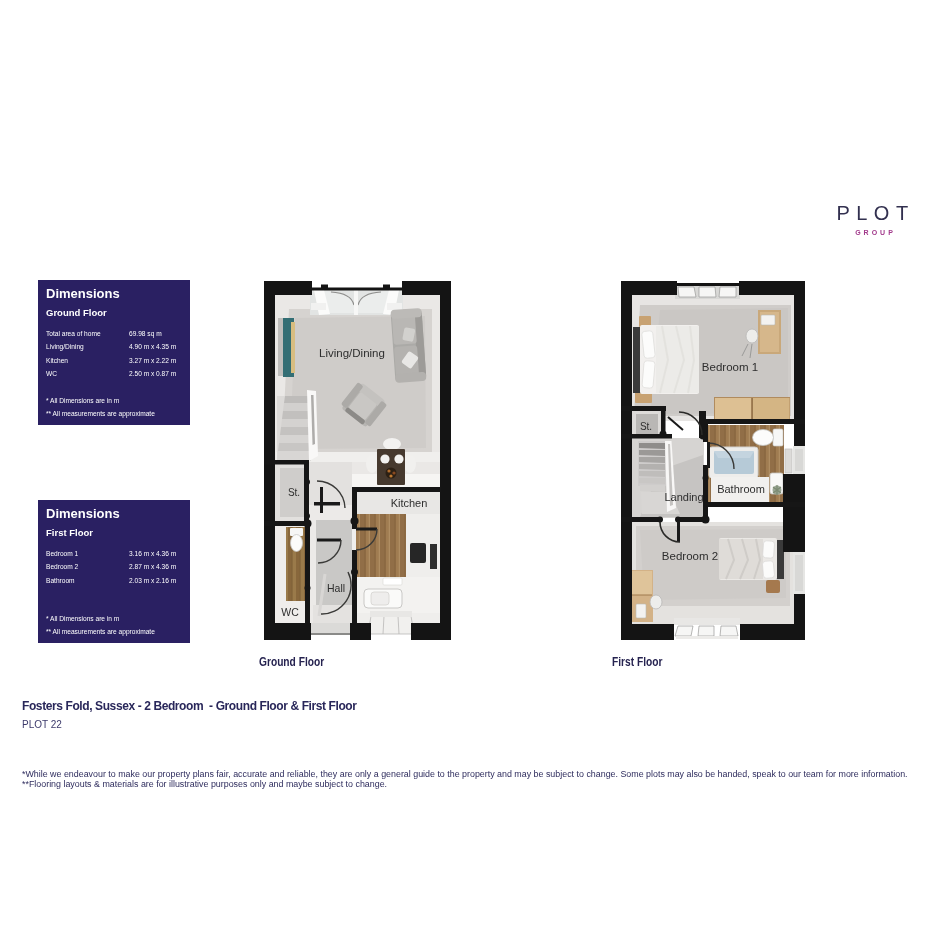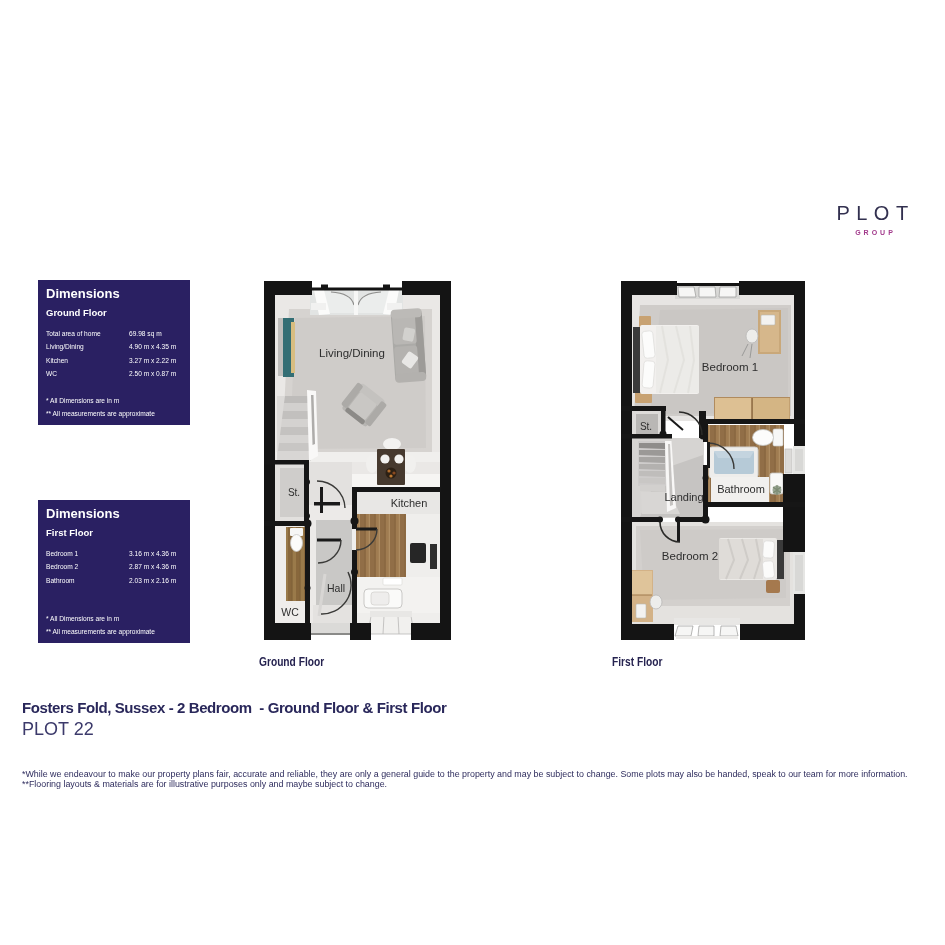--- a/index.html
+++ b/index.html
@@ -413,20 +413,20 @@
     <text x="684" y="501" font-size="11" fill="#2e2e2e" text-anchor="middle" font-family="Liberation Sans">Landing</text>
     <text x="741" y="493" font-size="11" fill="#2e2e2e" text-anchor="middle" font-family="Liberation Sans">Bathroom</text>
     <text x="690" y="560" font-size="11.5" fill="#2e2e2e" text-anchor="middle" font-family="Liberation Sans">Bedroom 2</text>
   </g>
 </svg>
 
 <div class="abs" style="left:259px;top:655px;font-size:12px;font-weight:bold;color:#262350;transform:scaleX(.85);transform-origin:left;">Ground Floor</div>
 
 <div class="abs" style="left:612px;top:655px;font-size:12px;font-weight:bold;color:#262350;transform:scaleX(.85);transform-origin:left;">First Floor</div>
 
-<div class="abs" style="left:22px;top:699px;font-size:15px;letter-spacing:-0.4px;font-weight:bold;color:#29275a;">Fosters Fold, Sussex - 2 Bedroom&nbsp; - Ground Floor &amp; First Floor</div>
-
-<div class="abs" style="left:22px;top:719px;font-size:18px;color:#3c3a6b;">PLOT 22</div>
+<div class="abs" style="left:22px;top:699px;font-size:12px;letter-spacing:-0.4px;font-weight:bold;color:#29275a;">Fosters Fold, Sussex - 2 Bedroom&nbsp; - Ground Floor &amp; First Floor</div>
+
+<div class="abs" style="left:22px;top:719px;font-size:10px;color:#3c3a6b;">PLOT 22</div>
 
 <div class="abs" style="left:22px;top:769px;font-size:8.9px;line-height:10.2px;color:#2f2d5e;width:910px;">
   *While we endeavour to make our property plans fair, accurate and reliable, they are only a general guide to the property and may be subject to change. Some plots may also be handed, speak to our team for more information.<br>
   **Flooring layouts &amp; materials are for illustrative purposes only and maybe subject to change.
 </div>
 
 </body></html>

